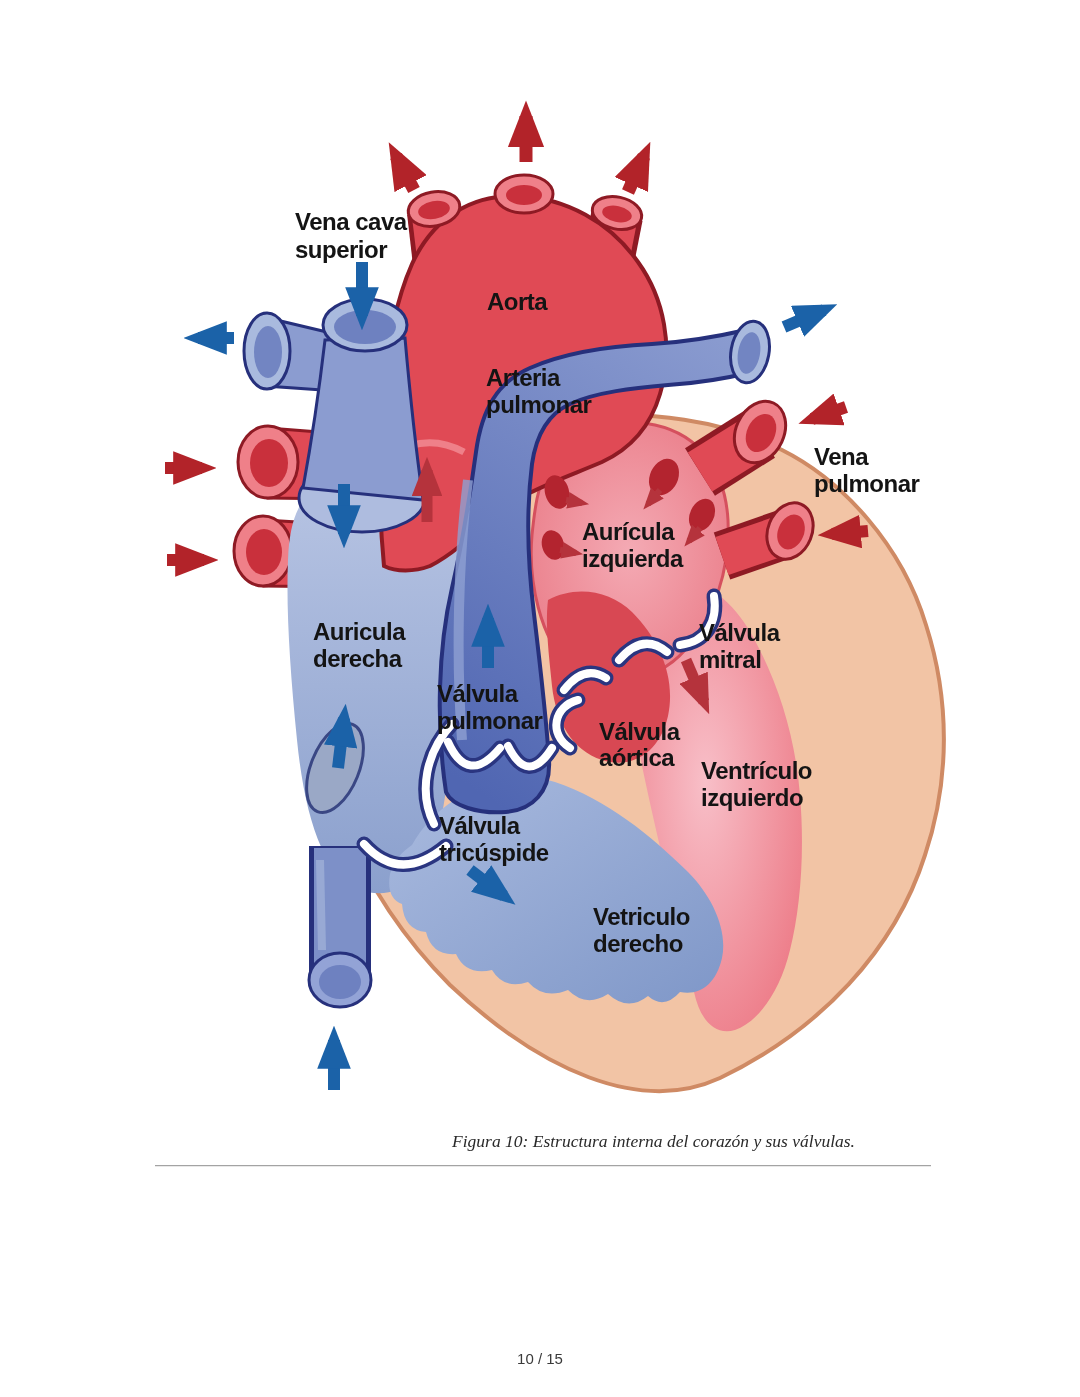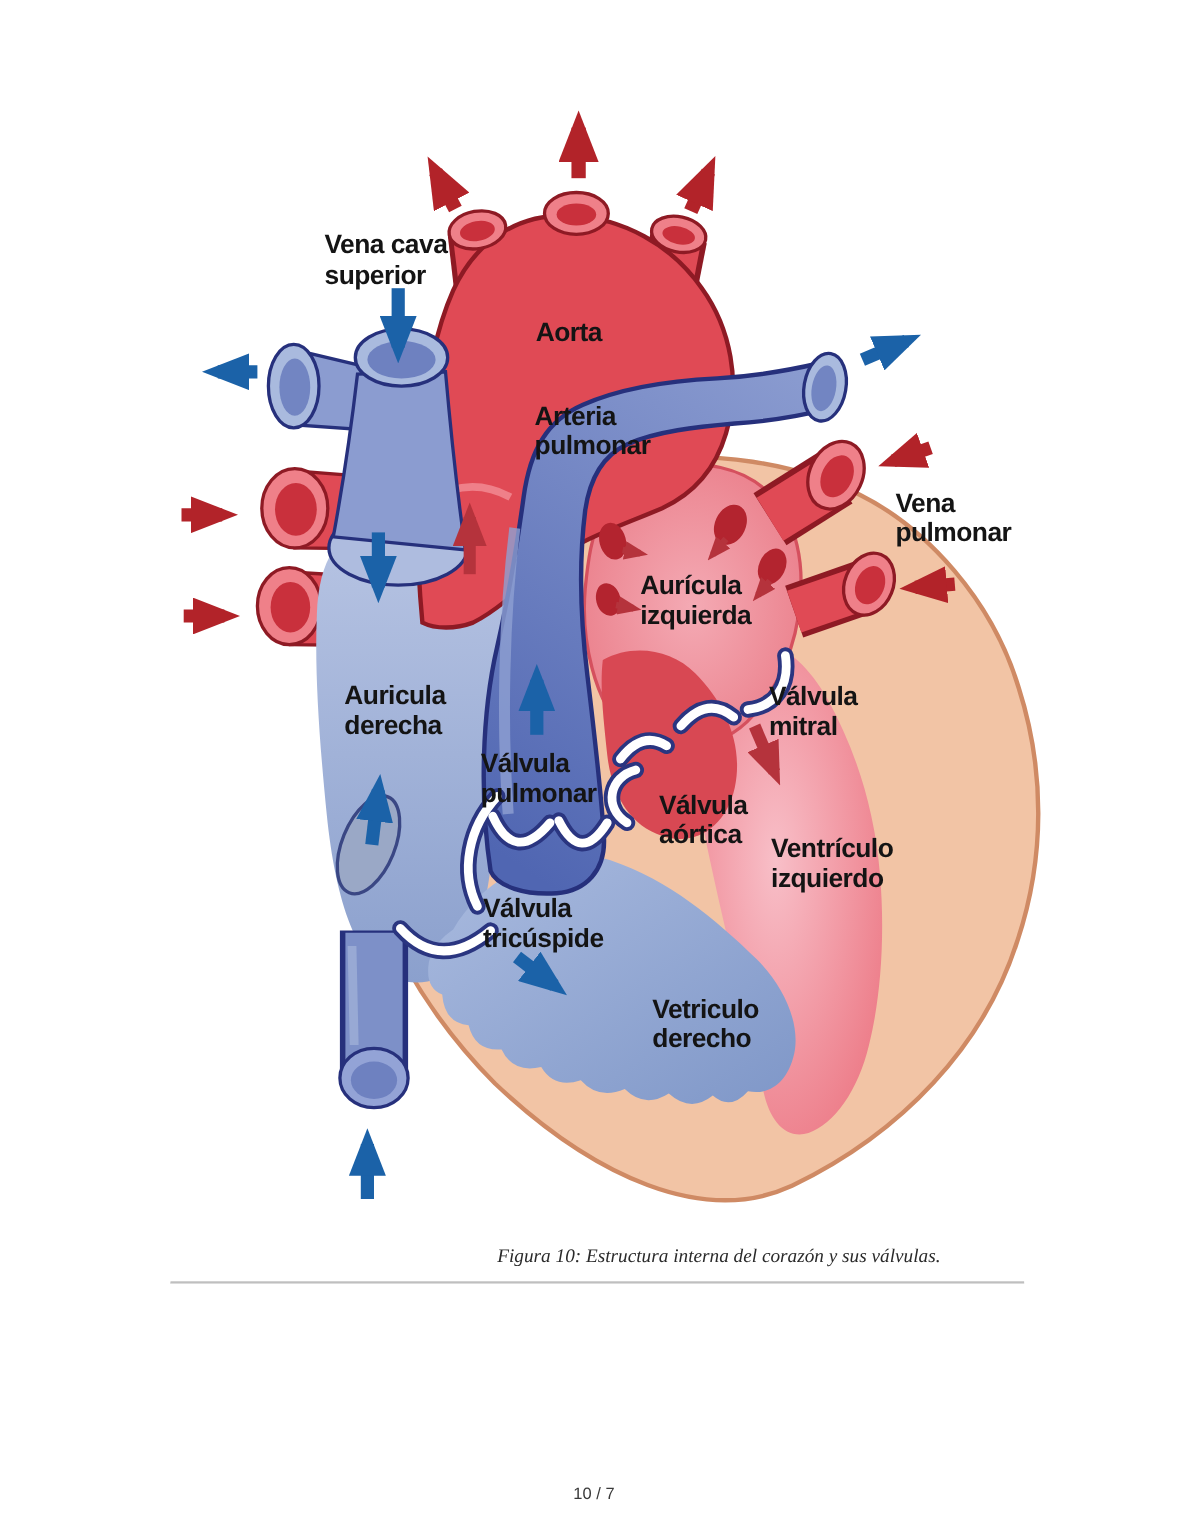--- a/index.html
+++ b/index.html
@@ -270,15 +270,15 @@
     <tspan x="439" y="861">tricúspide</tspan>
   </text>
   <text class="diagram-label">
     <tspan x="593" y="925">Vetriculo</tspan>
     <tspan x="593" y="952">derecho</tspan>
   </text>
 </svg>
 
 <div class="caption">Figura 10: Estructura interna del corazón y sus válvulas.</div>
 <div class="divider"></div>
-<div class="page-number">10 / 7</div>
+<div class="page-number">10 / 15</div>
 
 </div>
 
 </body></html>

